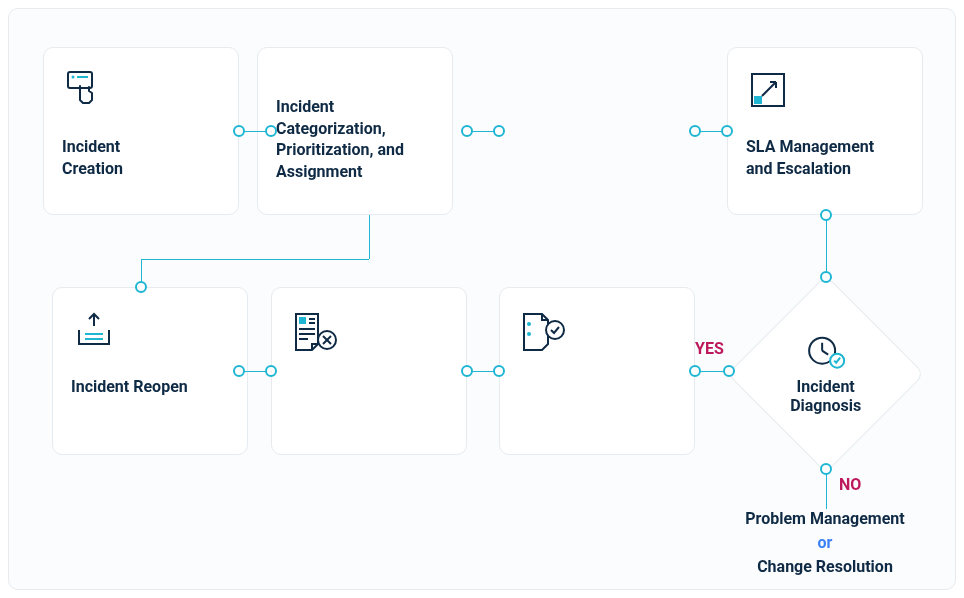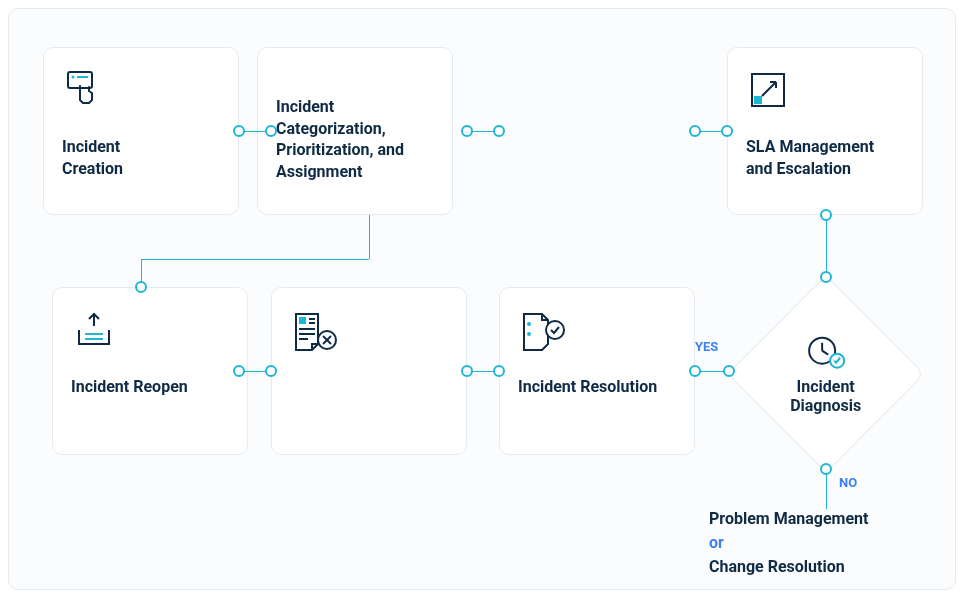--- a/index.html
+++ b/index.html
@@ -72,25 +72,26 @@
     z-index: 3;
   }
   .line-h {
     position: absolute; height: 0; border-top: 1.5px solid #1fb6d4; z-index: 1;
   }
   .line-v {
     position: absolute; width: 0; border-left: 1.5px solid #1fb6d4; z-index: 1;
   }
   .edge-label {
     position: absolute;
-    font-size: 13px; font-weight: 700; color: #3b82f6;
+    font-size: 16px; font-weight: 700; color: #be185d;
     z-index: 4;
   }
   .bottom-text {
     position: absolute;
+    text-align: center;
     font-size: 16px; font-weight: 700; color: #0f2a44;
     line-height: 1.5;
   }
   .bottom-text .or { color: #3b82f6; }
   svg { display: block; }
 </style>
 </head>
 <body>
 
 <div class="canvas">
@@ -162,21 +163,20 @@
     <div class="icon-slot">
       <svg width="52" height="48" viewBox="0 0 52 48">
         <path d="M6 6 h18 l6 6 v24 l-6 6 h-18 z" fill="none" stroke="#0f2a44" stroke-width="2"></path>
         <path d="M24 6 v6 h6" fill="none" stroke="#0f2a44" stroke-width="2"></path>
         <circle cx="11" cy="16" r="2" fill="#1fb6d4"></circle>
         <circle cx="11" cy="26" r="2" fill="#1fb6d4"></circle>
         <circle cx="37" cy="22" r="9" fill="#fff" stroke="#0f2a44" stroke-width="2"></circle>
         <path d="M33 22 l3 3 l5 -6" fill="none" stroke="#0f2a44" stroke-width="2"></path>
       </svg>
     </div>
-    <div class="label" style="white-space:pre-line;">Incident Resolution</div>
   </div>
 
   <div class="diamond-wrap" style="left:712px; top:260px;">
     <div class="diamond">
       <div class="diamond-inner">
         <span>
           <svg width="44" height="38" viewBox="0 0 44 38">
             <circle cx="18" cy="18" r="13" fill="none" stroke="#0f2a44" stroke-width="2"></circle>
             <line x1="18" y1="10" x2="18" y2="18" stroke="#0f2a44" stroke-width="2"></line>
             <line x1="18" y1="18" x2="24" y2="22" stroke="#0f2a44" stroke-width="2"></line>

